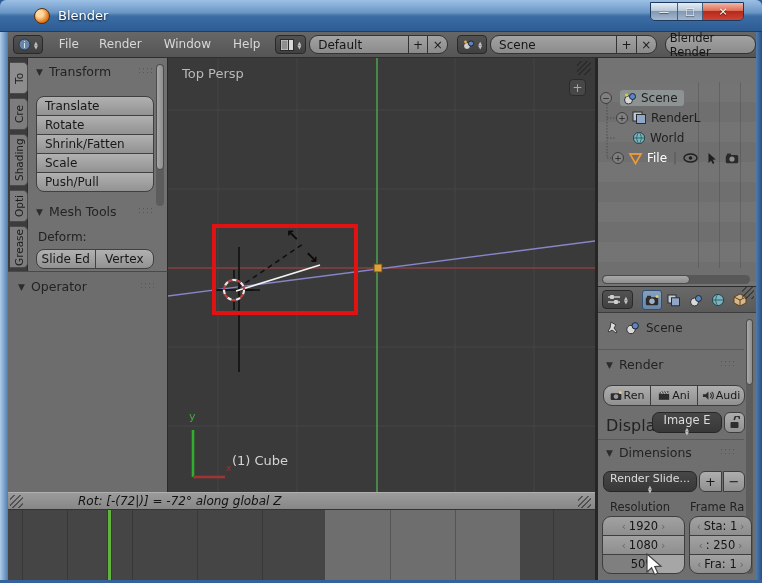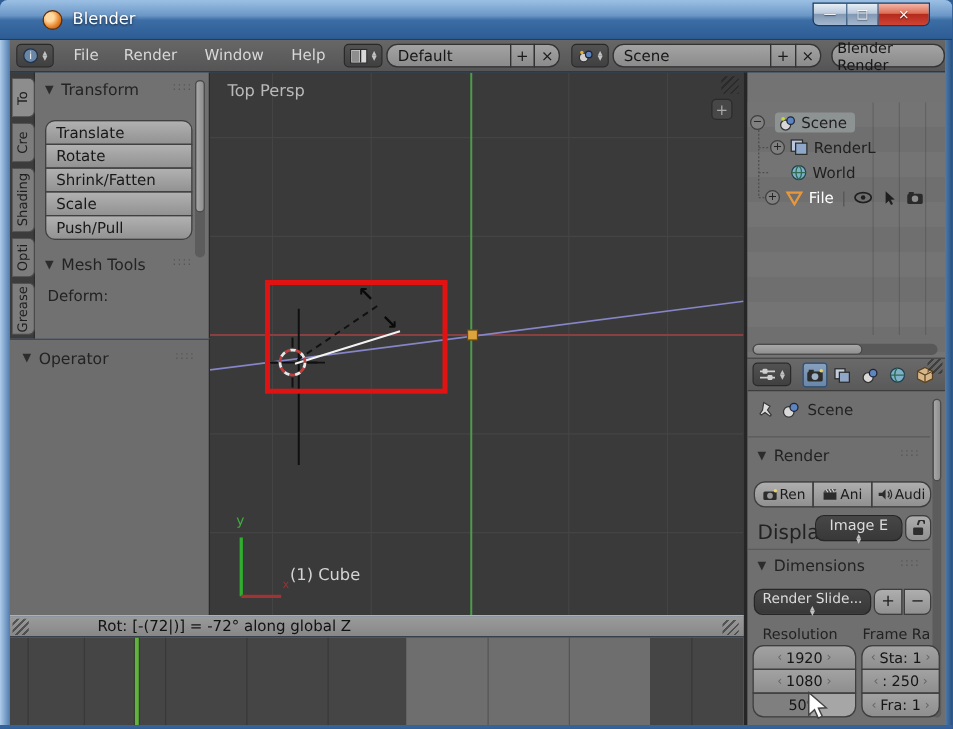--- a/index.html
+++ b/index.html
@@ -92,21 +92,21 @@
   .num-fld { height:20px; margin-top:-1px; display:flex; align-items:center; justify-content:center; gap:3px;
     background:linear-gradient(180deg,#a2a2a2,#8e8e8e); border:1px solid #3e3e3e; color:#151515; font-size:11.5px; }
   .num-fld .ar { color:rgba(20,20,20,.4); font-size:10px; }
   .num-fld.first { border-radius:9px 9px 0 0; margin-top:0; }
   .num-fld.last { border-radius:0 0 9px 9px; }
   .num-fld.slider { background:linear-gradient(90deg,#7f7f7f 0 57%,#a6a6a6 57%); }
   .plabel { color:#222; font-size:11.5px; }
 
   
   .statusbar { left:8px; top:492px; width:587px; height:18px;
-    background:linear-gradient(180deg,#9b9b9b,#878787); border-top:1px solid #b0b0b0; border-bottom:1px solid #343434; }
+    background:linear-gradient(180deg,#9b9b9b,#878787); border-top:1px solid #b0b0b0; border-bottom:1px solid #343434;font-style:italic; }
   .statusbar .txt { position:absolute; left:70px; top:1px; font-size:12px; color:#121212; }
   .timeline { left:8px; top:510px; width:587px; height:70px; background:#6e6e6e; overflow:hidden; }
   .tl-dark { position:absolute; top:0; height:70px; background:#454545; }
   .tl-line { position:absolute; top:0; height:70px; width:1px; background:rgba(0,0,0,.18); }
   .playhead { position:absolute; top:0; height:70px; width:3px; background:#61b33e; box-shadow:0 0 0 1px rgba(20,60,10,.4); }
 </style>
 </head>
 <body>
 
 <div class="abs titlebar"></div>
@@ -196,20 +196,24 @@
   <div class="abs scroll-v" style="left:128px;top:6px;width:8px;height:142px">
     <div class="scroll-thumb" style="width:8px;height:106px"></div>
   </div>
 
   <div class="panel-title abs" style="left:8px;top:146px">
     <span class="tri">▼</span>
     <span>Mesh Tools</span>
   </div>
   <span class="dots abs" style="left:110px;top:147px">::::</span>
   <div class="abs plabel" style="left:10px;top:172px;font-size:12px">Deform:</div>
+  <div class="abs" style="left:8px;top:191px;width:118px;display:flex">
+    <div class="tool-btn first" style="flex:1;border-radius:8px 0 0 8px;margin:0;text-align:center;padding:0">Slide Ed</div>
+    <div class="tool-btn" style="flex:1;border-radius:0 8px 8px 0;margin:0 0 0 -1px;text-align:center;padding:0">Vertex</div>
+  </div>
 </div>
 
 <div class="abs operator">
   <div class="panel-title abs" style="left:10px;top:7px">
     <span class="tri">▼</span>
     <span>Operator</span>
   </div>
   <span class="dots abs" style="left:132px;top:8px">::::</span>
 </div>
 

